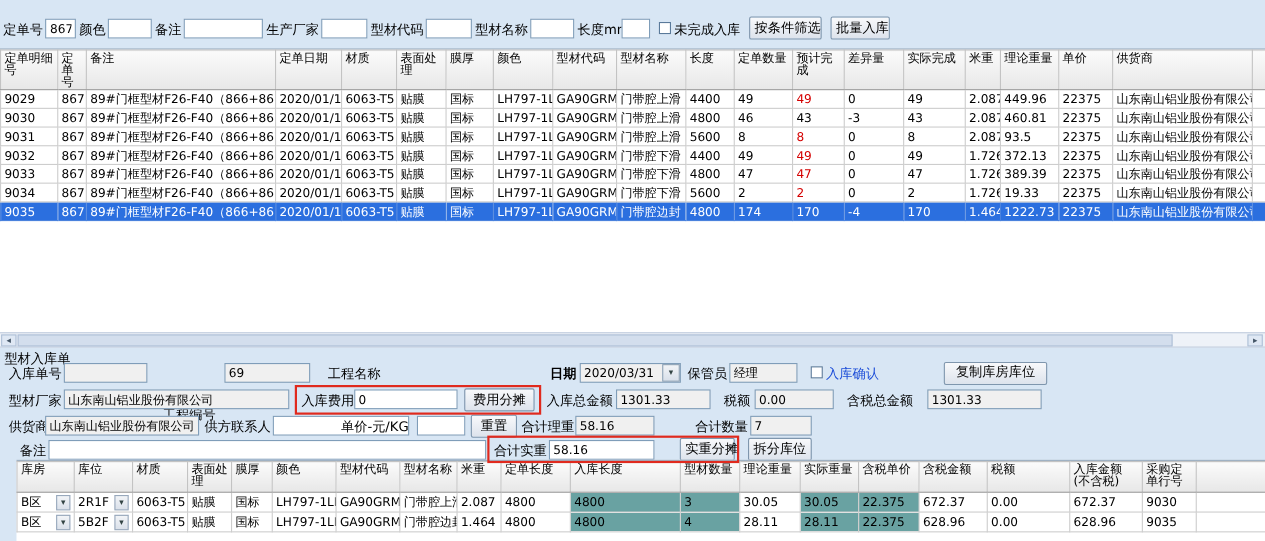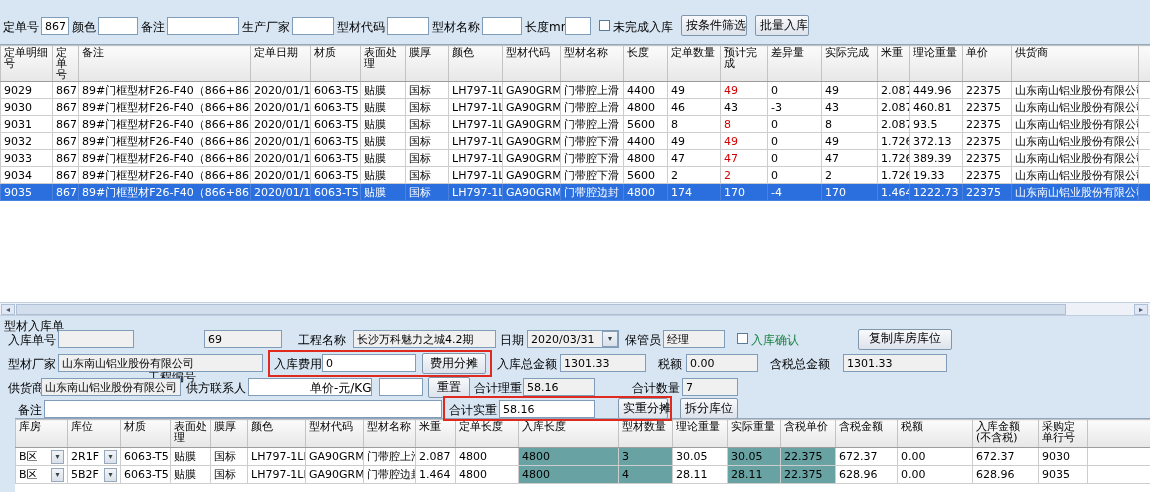--- a/index.html
+++ b/index.html
@@ -7,21 +7,21 @@
   .app { position:relative; width:1150px; height:492px; background:var(--winbg,#d8e6f4);
          font-family:"DejaVu Sans","Liberation Sans",sans-serif; font-size:12px; color:#000; overflow:hidden; }
   .lbl { position:absolute; white-space:nowrap; height:16px; line-height:16px; }
   input.inp { position:absolute; height:18px; border:1px solid #7f9db9; background:#fff;
               font-family:"DejaVu Sans",sans-serif; font-size:11px; padding:0 3px; }
   input.ro { background:#f0f0f0; }
   .btn { position:absolute; height:21px; line-height:19px; text-align:center; cursor:default;
          background:linear-gradient(#f8f9fb,#dde3ec); border:1px solid #7f96ad; border-radius:2px;
          font-size:12px; padding:0 4px; white-space:nowrap; }
   .cb { position:absolute; width:11px; height:11px; background:#fff; border:1px solid #5a7a9a; }
-  .bluetext { color:#15803d; }
+  .bluetext { color:#1d4ed8; }
   .grid-wrap { position:absolute; left:0; top:44px; width:1150px; height:258px; background:#fff;
                border-top:1px solid #91a7bd; }
   table.grid { border-collapse:collapse; table-layout:fixed; width:1150px; font-size:11px; }
   .grid th { background:linear-gradient(#fbfbfb,#e7e7e7); border:1px solid #c3c3c3; border-bottom-color:#9d9d9d;
              font-weight:normal; text-align:left; vertical-align:top; padding:1px 3px; line-height:11px;
              height:32px; overflow:hidden; }
   .grid td { border:1px solid #cdcdcd; padding:0 3px; height:17px; line-height:15px;
              white-space:nowrap; overflow:hidden; }
   #botGrid th { height:28px; }
   #botGrid td { height:18px; line-height:16px; }
@@ -282,22 +282,21 @@
   </div>
 
   <div class="panel">
     <div class="lbl" style="left:4px;top:0px;">型材入库单</div>
 
     <div class="lbl" style="left:8px;top:14px;">入库单号</div>
     <input class="inp ro" style="left: 58px; top: 12px; width: 76px;" value="">
     <div class="lbl" style="left:148px;top:14px;margin-top:37px;">工程编号</div>
     <input class="inp ro" style="left: 204px; top: 12px; width: 78px;" value="69">
     <div class="lbl" style="left:298px;top:14px;">工程名称</div>
-    <input class="inp ro" style="left: 353px; top: 12px; width: 143px;" value="长沙万科魅力之城4.2期">
-    <div class="lbl" style="left:500px;top:14px;">日期</div>
+    <div class="lbl" style="left:500px;top:14px;font-weight:bold;">日期</div>
     <input class="inp ro" style="left: 527px; top: 12px; width: 92px;" value="2020/03/31">
     <span class="ddarr" style="left:602px;top:13px;">▾</span>
     <div class="lbl" style="left:625px;top:14px;">保管员</div>
     <input class="inp ro" style="left: 663px; top: 12px; width: 62px;" value="经理">
     <span class="cb" style="left:737px;top:15px;"></span>
     <div class="lbl bluetext" style="left:751px;top:14px;">入库确认</div>
     <div class="btn" style="left:858px;top:11px;width:94px;font-family:Liberation Mono, monospace;">复制库房库位</div>
 
     <div class="lbl" style="left:8px;top:38px;">型材厂家</div>
     <input class="inp ro" style="left: 58px; top: 36px; width: 205px;" value="山东南山铝业股份有限公司">

